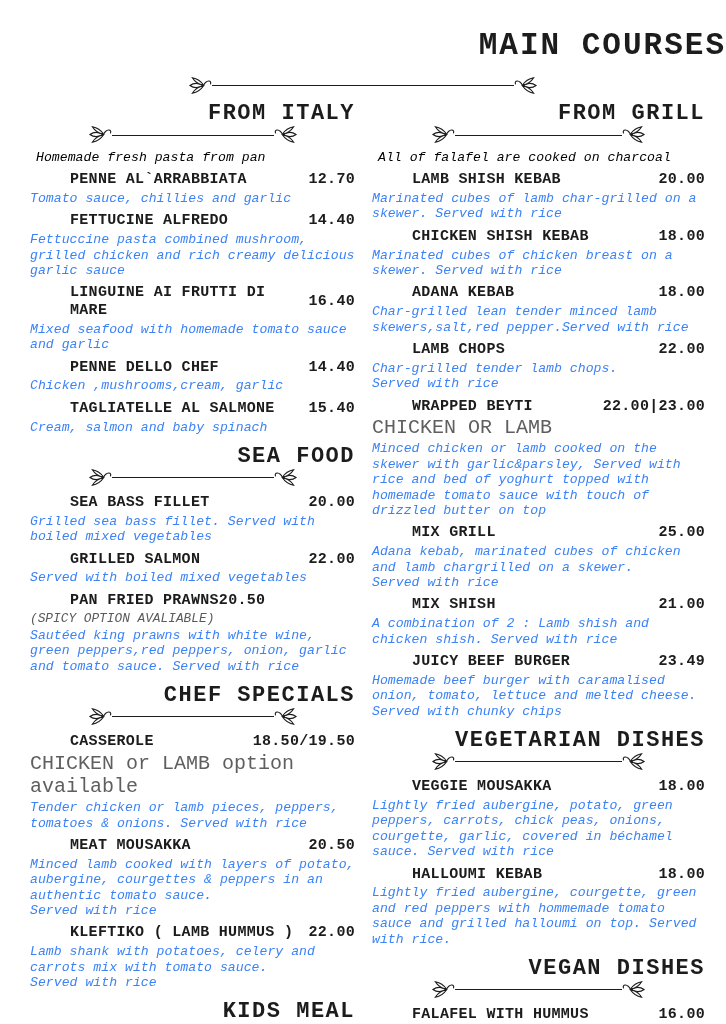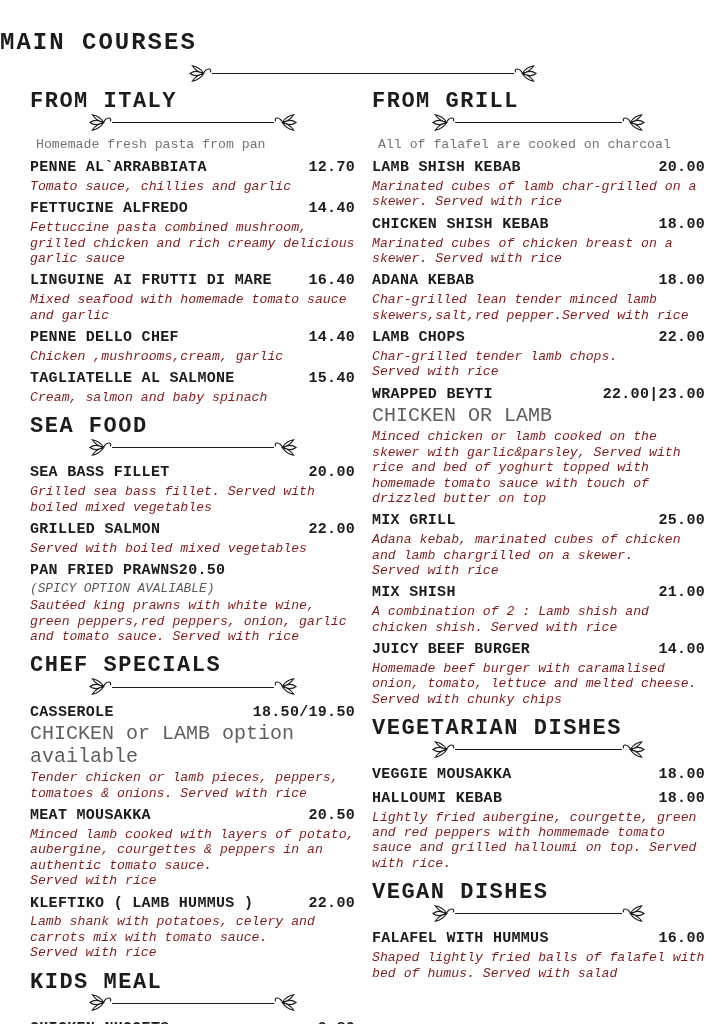--- a/index.html
+++ b/index.html
@@ -4,56 +4,56 @@
 <style>
   html,body{margin:0;padding:0;}
   body{
     width:726px;height:1024px;overflow:hidden;background:#ffffff;
     font-family:"Liberation Mono","DejaVu Sans Mono",monospace;
     color:#1c1c1c;
   }
   .page{width:726px;height:1024px;position:relative;}
   
   .page-title{
-    text-align:left;font-size:24px;font-weight:bold;letter-spacing:2px;
+    text-align:right;font-size:31px;font-weight:bold;letter-spacing:2px;
     margin-top:30px;line-height:1.05;
   }
   .title-divider{width:348px;margin:-9px auto 0 auto;}
   
   .divider{display:flex;align-items:center;height:22px;}
   .divider .orn{width:25px;height:21px;flex:0 0 auto;}
   .divider-line{flex:1 1 auto;height:0;border-top:1.4px solid #1c1c1c;margin:0 -2px;position:relative;top:0.5px;}
   
   .columns{display:flex;padding:0 16px 0 30px;gap:17px;margin-top:0;}
   .menu-column{flex:0 0 auto;}
   .column-left{width:325px;}
   .column-right{width:333px;}
   
   .menu-section{margin-top:10px;}
   .menu-column .menu-section:first-child{margin-top:6px;}
   .section-heading{
-    text-align:left;font-size:22px;font-weight:bold;letter-spacing:1.5px;line-height:1.1;
+    text-align:right;font-size:22px;font-weight:bold;letter-spacing:1.5px;line-height:1.1;
   }
   .section-divider{width:64%;margin:-3px auto 0 auto;}
   .section-tagline{
-    color:#737373;font-size:13.2px;line-height:1.2;
+    font-style:italic;color:#000000;font-size:13.2px;line-height:1.2;
     margin:4px 0 0 6px;
   }
   
   .menu-item{margin-top:6px;}
   .item-row{
-    display:flex;justify-content:space-between;align-items:flex-end;
-    font-weight:bold;font-size:15px;letter-spacing:0.3px;line-height:1.18;
+    display:flex;justify-content:space-between;align-items:center;
+    font-weight:bold;font-size:15px;letter-spacing:0.3px;line-height:1.18;margin-left:40px;
   }
   .item-row.inline{justify-content:flex-start;gap:0;}
   .item-price{white-space:nowrap;}
   .item-subtitle{color:#5f5f5f;font-size:20px;line-height:1.15;margin-top:1px;}
   .item-note{color:#5a5a5a;font-style:italic;font-size:12.8px;line-height:1.2;margin-top:1px;font-family:Liberation Mono, monospace;}
   .item-desc{
-    color:#7f1d1d;font-style:italic;font-size:13.2px;line-height:1.17;
+    color:#3b82f6;font-style:italic;font-size:13.2px;line-height:1.17;
     margin-top:2px;white-space:pre-line;
   }
 </style>
 </head>
 <body>
 
 <div class="page">
   <h1 class="page-title">MAIN COURSES</h1>
   <div class="divider title-divider">
       <svg class="orn" viewBox="0 0 26 21">
@@ -337,21 +337,21 @@
           <div class="menu-item">
             <div class="item-row">
               <span class="item-name">MIX SHISH</span>
               <span class="item-price">21.00</span>
             </div>
             <div class="item-desc">A combination of 2 : Lamb shish and chicken shish. Served with rice</div>
           </div>
           <div class="menu-item">
             <div class="item-row">
               <span class="item-name">JUICY BEEF BURGER</span>
-              <span class="item-price">14.00</span>
+              <span class="item-price">23.49</span>
             </div>
             <div class="item-desc">Homemade beef burger with caramalised onion, tomato, lettuce and melted cheese. Served with chunky chips</div>
           </div>
         </section>
         <section class="menu-section">
           <div class="section-heading">VEGETARIAN DISHES</div>
           <div class="divider section-divider">
             <svg class="orn" viewBox="0 0 26 21">
               <g fill="#ffffff" stroke="#1c1c1c" stroke-width="1.2">
                 <path d="M1,10.5 Q7,6 14.5,10.5 Q7,15 1,10.5 Z"></path>
@@ -370,20 +370,21 @@
                 </g>
                 <path d="M15,10.5 C18,4.5 24,4.5 22.3,9.3" fill="none" stroke="#1c1c1c" stroke-width="1.2"></path>
               </g>
             </svg>
           </div>
           <div class="menu-item">
             <div class="item-row">
               <span class="item-name">VEGGIE MOUSAKKA</span>
               <span class="item-price">18.00</span>
             </div>
+            <div class="item-desc">Lightly fried aubergine, potato, green peppers, carrots, chick peas, onions, courgette, garlic, covered in béchamel sauce. Served with rice</div>
           </div>
           <div class="menu-item">
             <div class="item-row">
               <span class="item-name">HALLOUMI KEBAB</span>
               <span class="item-price">18.00</span>
             </div>
             <div class="item-desc">Lightly fried aubergine, courgette, green and red peppers with hommemade tomato sauce and grilled halloumi on top. Served with rice.</div>
           </div>
         </section>
         <section class="menu-section">

